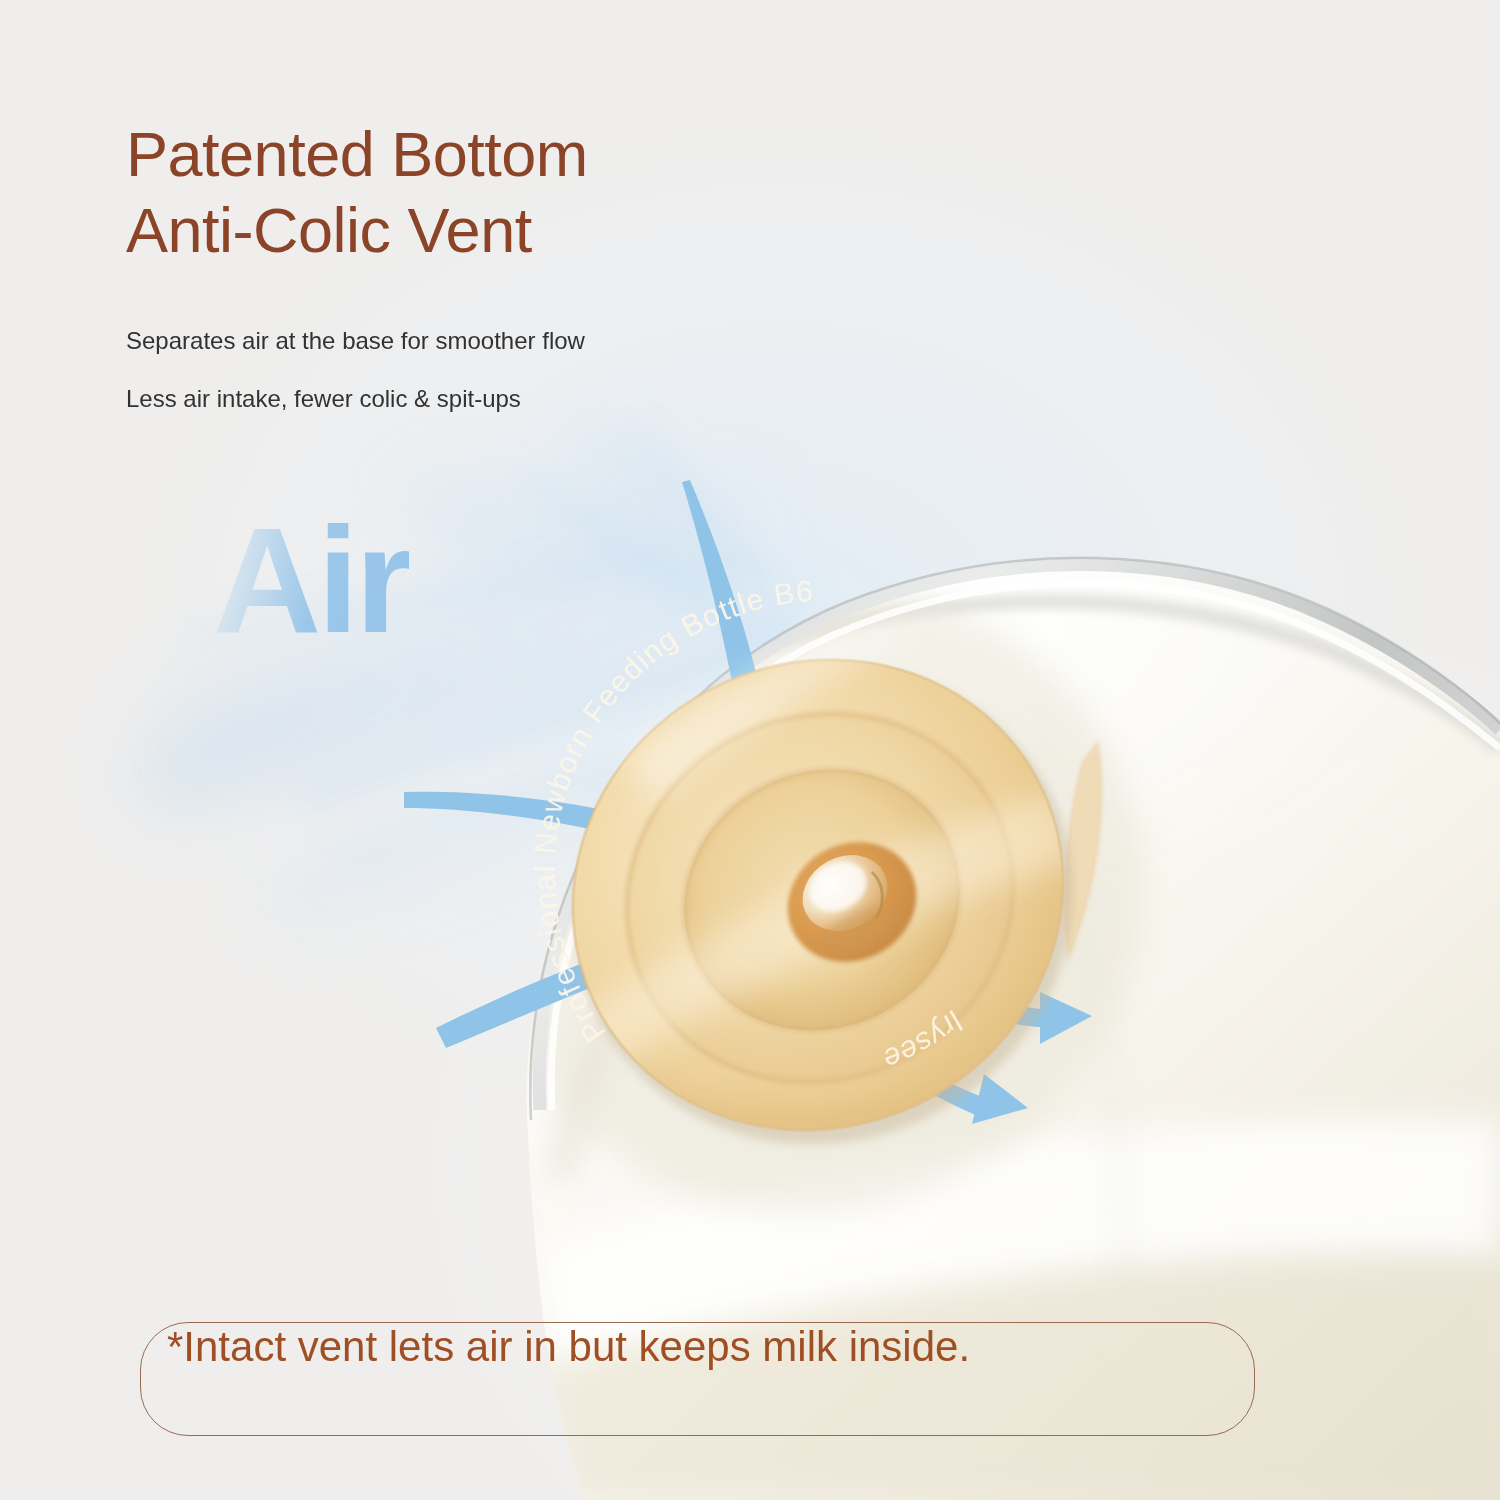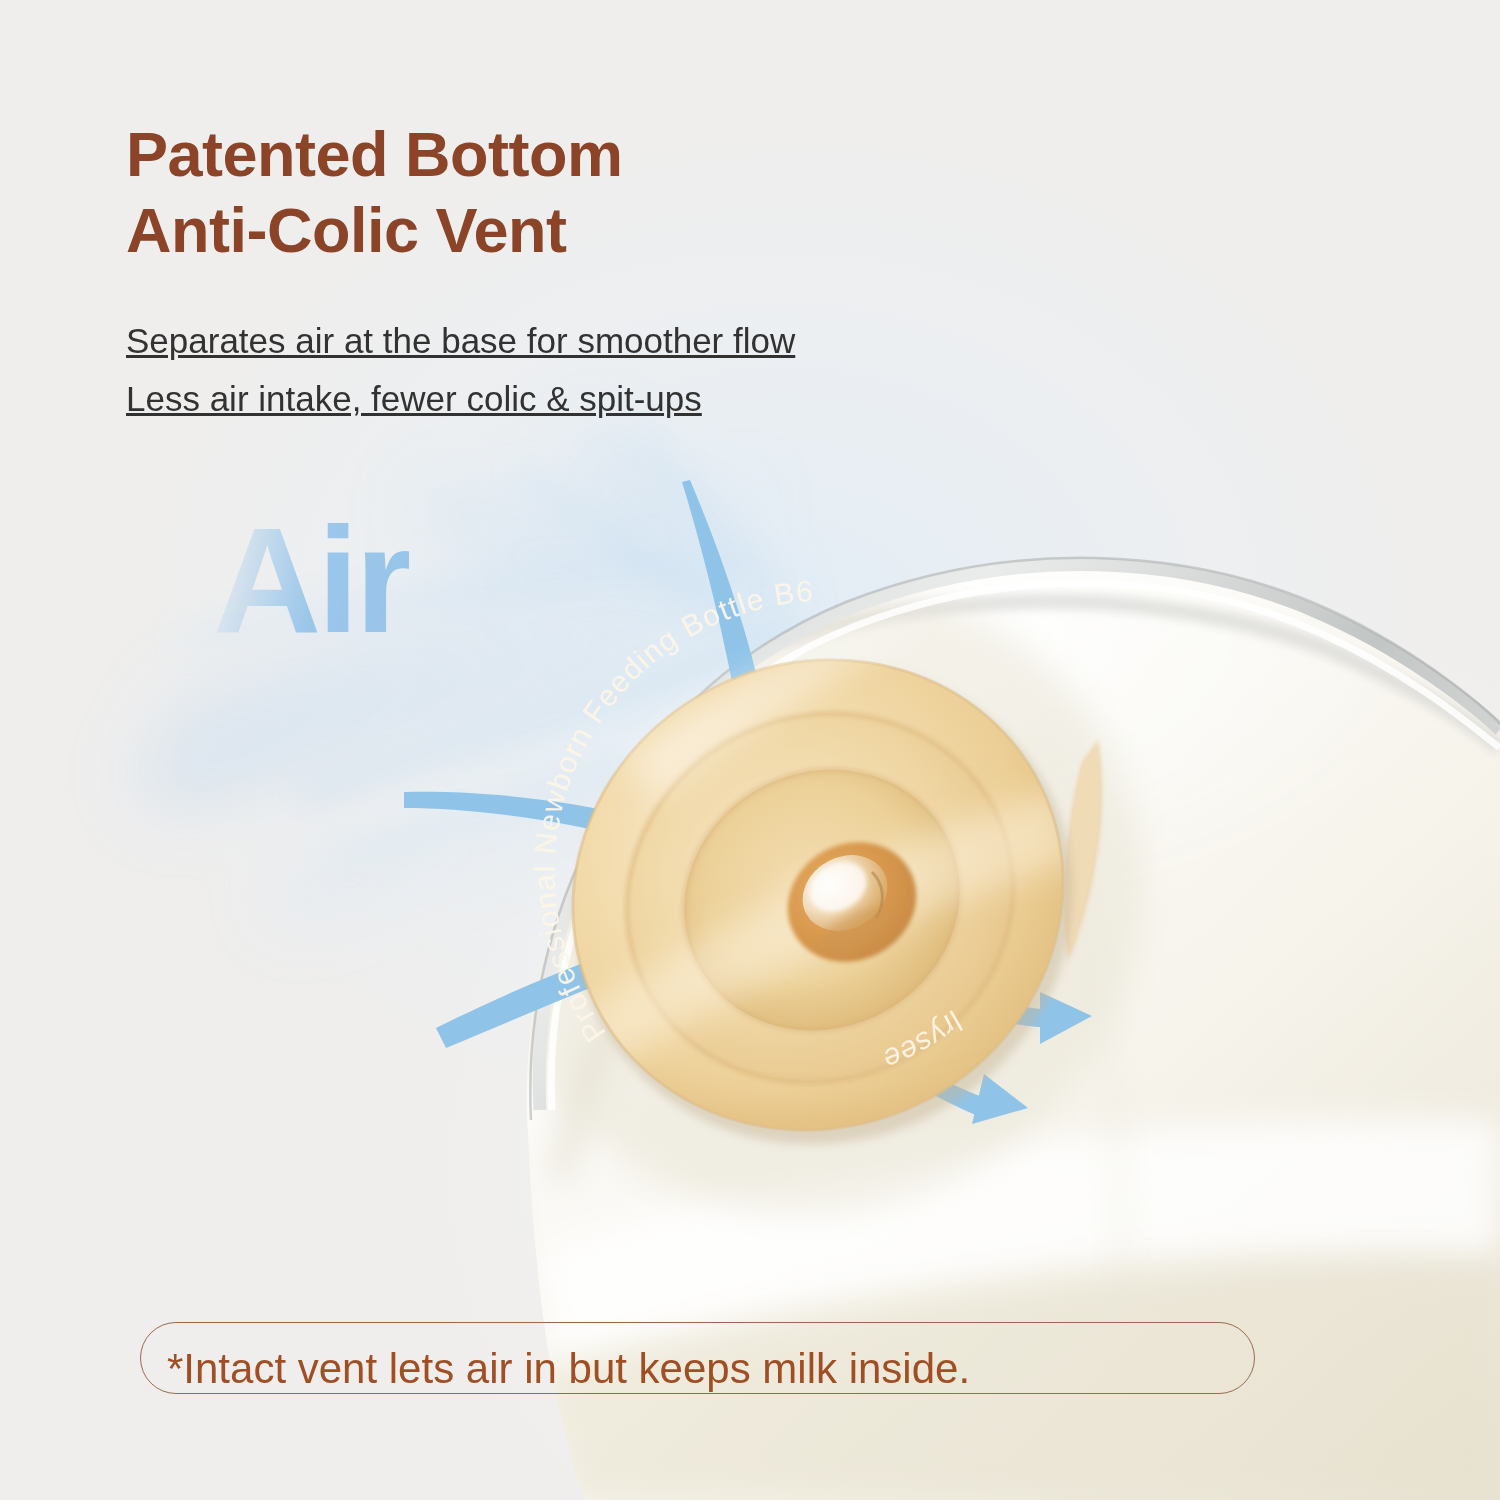--- a/index.html
+++ b/index.html
@@ -22,31 +22,30 @@
     background:radial-gradient(900px 700px at 52% 42%, rgba(222,236,248,.75) 0%, rgba(232,241,250,.35) 45%, rgba(239,238,237,0) 72%);
   }
   .wash.b{
     background:radial-gradient(1200px 900px at 78% 78%, rgba(255,255,255,.55) 0%, rgba(255,255,255,0) 65%);
   }
 
   
   .headline{
     position:absolute;left:126px;top:116px;
     font-size:63px;line-height:76px;
-    font-weight:bold;
+    font-weight:normal;
     letter-spacing:-0.5px;
     color:#8b4427;
     white-space:pre-line;
   }
   .subtitle{
     position:absolute;left:126px;top:312px;
-    font-size:35px;line-height:58px;
+    font-size:24px;line-height:58px;
     color:#323232;
     white-space:pre-line;
-    text-decoration:underline;
   }
 
   
   .airword{
     position:absolute;left:213px;top:505px;
     font-size:150px;line-height:150px;
     font-weight:bold;
     letter-spacing:-4px;
     background:linear-gradient(100deg,rgba(168,206,236,0) 0%,rgba(168,206,236,.30) 14%,rgba(150,196,233,.95) 52%,rgba(150,196,233,1) 100%);
     -webkit-background-clip:text;background-clip:text;
@@ -54,25 +53,25 @@
     text-decoration:underline;
     -webkit-text-fill-color:transparent;
   }
 
   
   .layer{position:absolute;left:0;top:0;width:1500px;height:1500px;}
 
   
   .pill{
     position:absolute;left:140px;top:1322px;
-    width:1115px;height:72px;
+    width:1115px;height:114px;
     border:1.6px solid #9a6a50;
     border-radius:48px;
     box-sizing:border-box;
-    display:flex;align-items:flex-end;
+    display:flex;align-items:flex-start;
   }
   .pill-text{
     padding-left:26px;
     font-size:42px;
     color:#a04f25;
     white-space:nowrap;
   }
 </style>
 </head>
 <body>

